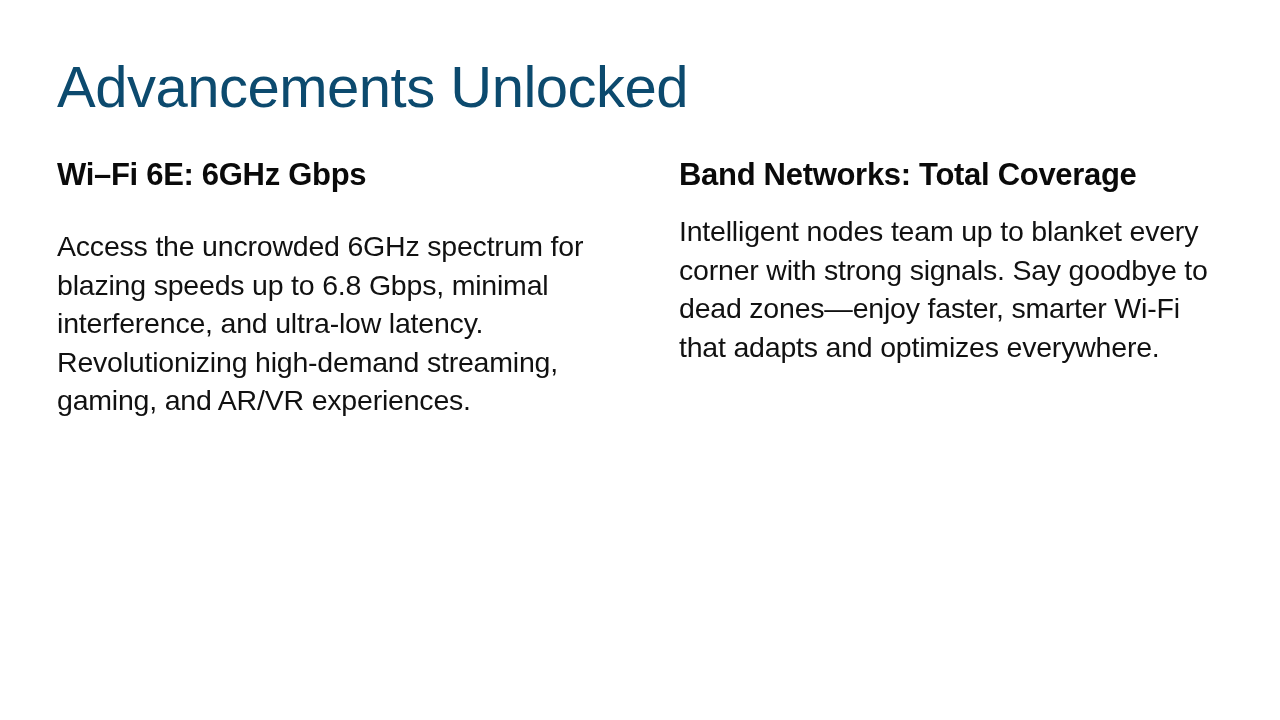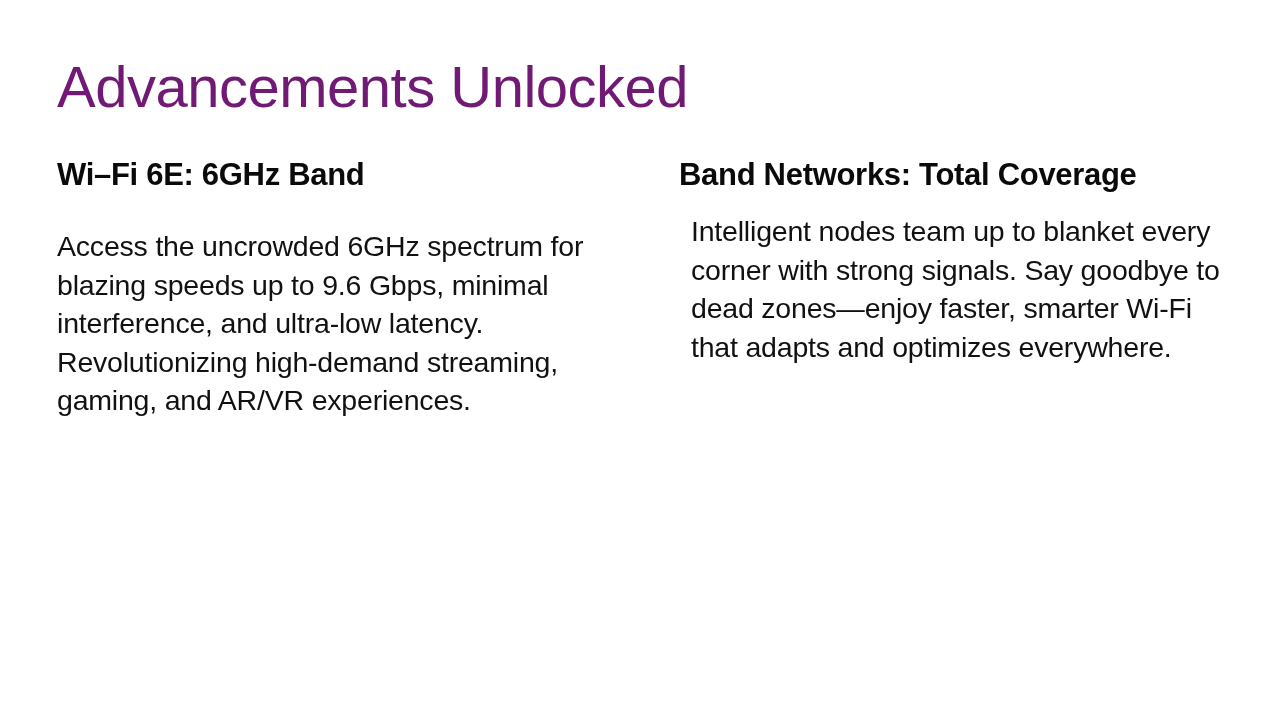--- a/index.html
+++ b/index.html
@@ -26,21 +26,21 @@
 
   .slide-title {
     position: absolute;
     left: 57px;
     top: 55px;
     width: 1160px;
     font-size: 58px;
     font-weight: 300;
     line-height: 64px;
     letter-spacing: -0.5px;
-    color: #701a75;
+    color: #0c4a6e;
     white-space: nowrap;
   }
 
   .columns {
     position: absolute;
     left: 57px;
     top: 152px;
     width: 1166px;
     display: flex;
     flex-direction: row;
@@ -67,35 +67,34 @@
     font-weight: 400;
     line-height: 38.5px;
     letter-spacing: -0.2px;
     color: #111111;
     margin: 0;
     padding-top: 30px;
   }
 
   .col-right .column-body {
     padding-top: 15px;
-    margin-left: 12px;
   }
 </style>
 </head>
 <body>
 
 <div class="slide">
 
   <div class="slide-title">Advancements Unlocked</div>
 
   <div class="columns">
 
     <div class="column col-left">
-      <h2 class="column-heading">Wi–Fi 6E: 6GHz Band</h2>
-      <p class="column-body">Access the uncrowded 6GHz spectrum for blazing speeds up to 9.6 Gbps, minimal interference, and ultra-low latency. Revolutionizing high-demand streaming, gaming, and AR/VR experiences.</p>
+      <h2 class="column-heading">Wi–Fi 6E: 6GHz Gbps</h2>
+      <p class="column-body">Access the uncrowded 6GHz spectrum for blazing speeds up to 6.8 Gbps, minimal interference, and ultra-low latency. Revolutionizing high-demand streaming, gaming, and AR/VR experiences.</p>
     </div>
 
     <div class="column col-right">
       <h2 class="column-heading">Band Networks: Total Coverage</h2>
       <p class="column-body">Intelligent nodes team up to blanket every corner with strong signals. Say goodbye to dead zones—enjoy faster, smarter Wi-Fi that adapts and optimizes everywhere.</p>
     </div>
 
   </div>
 </div>
 

